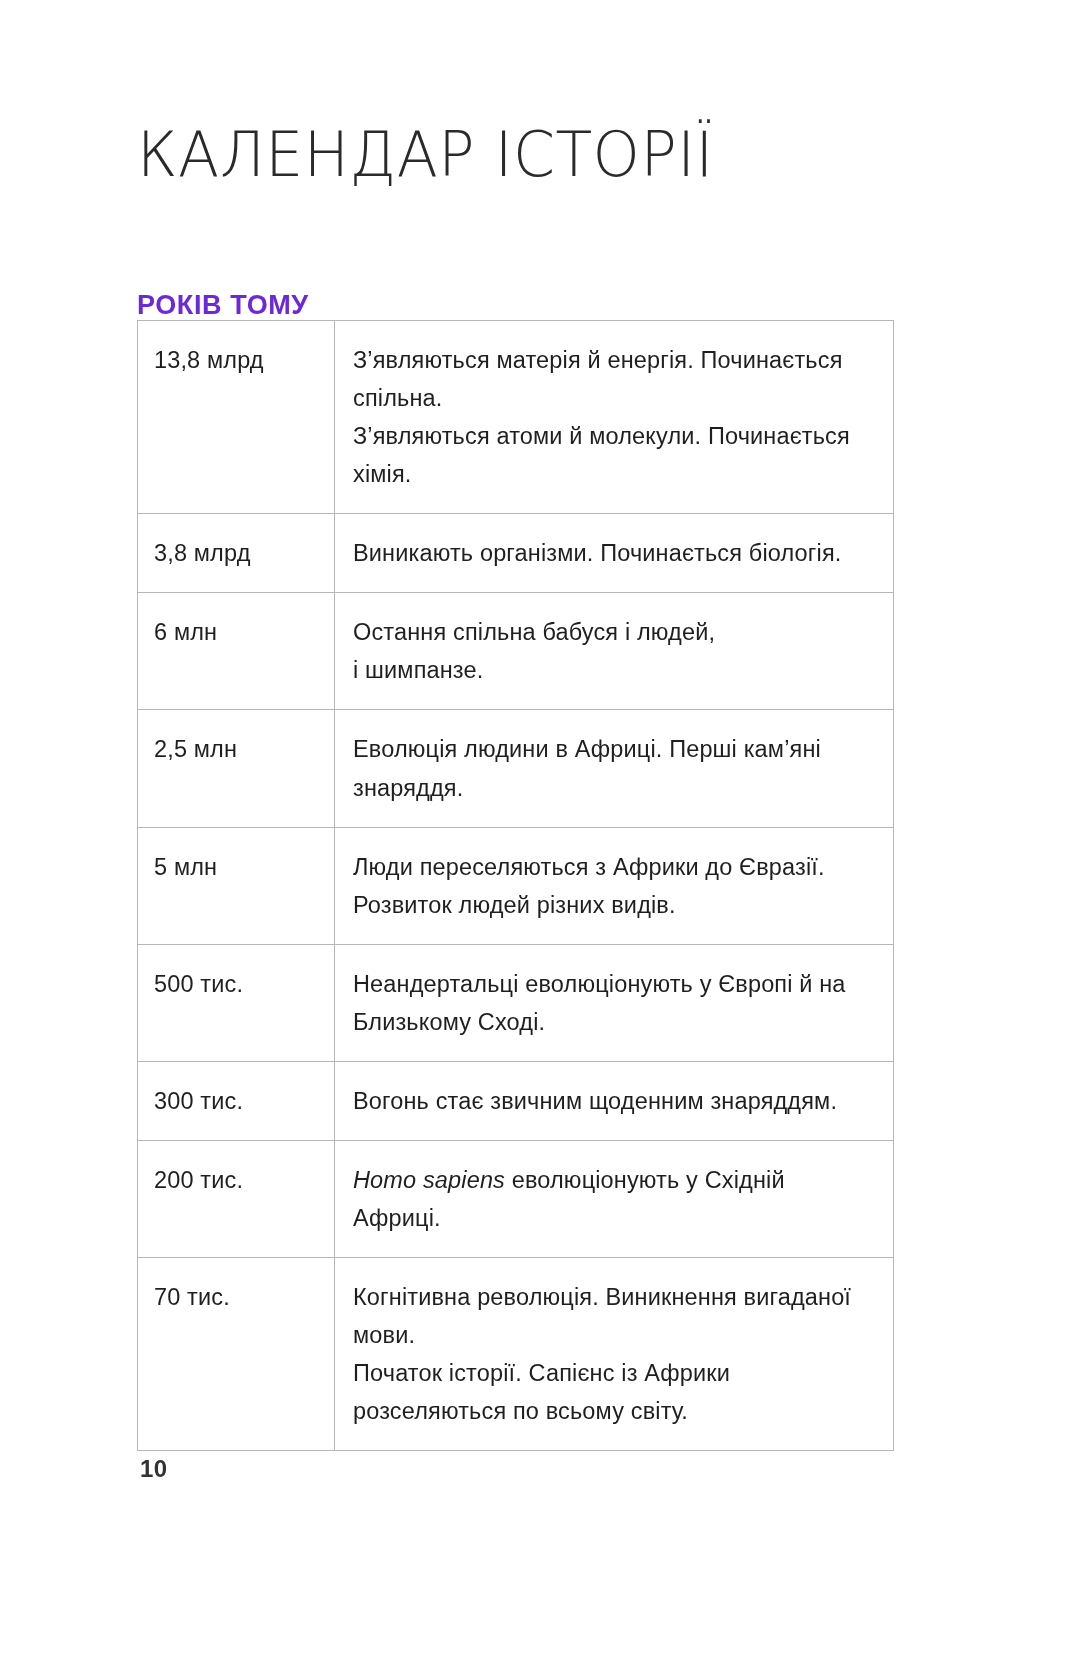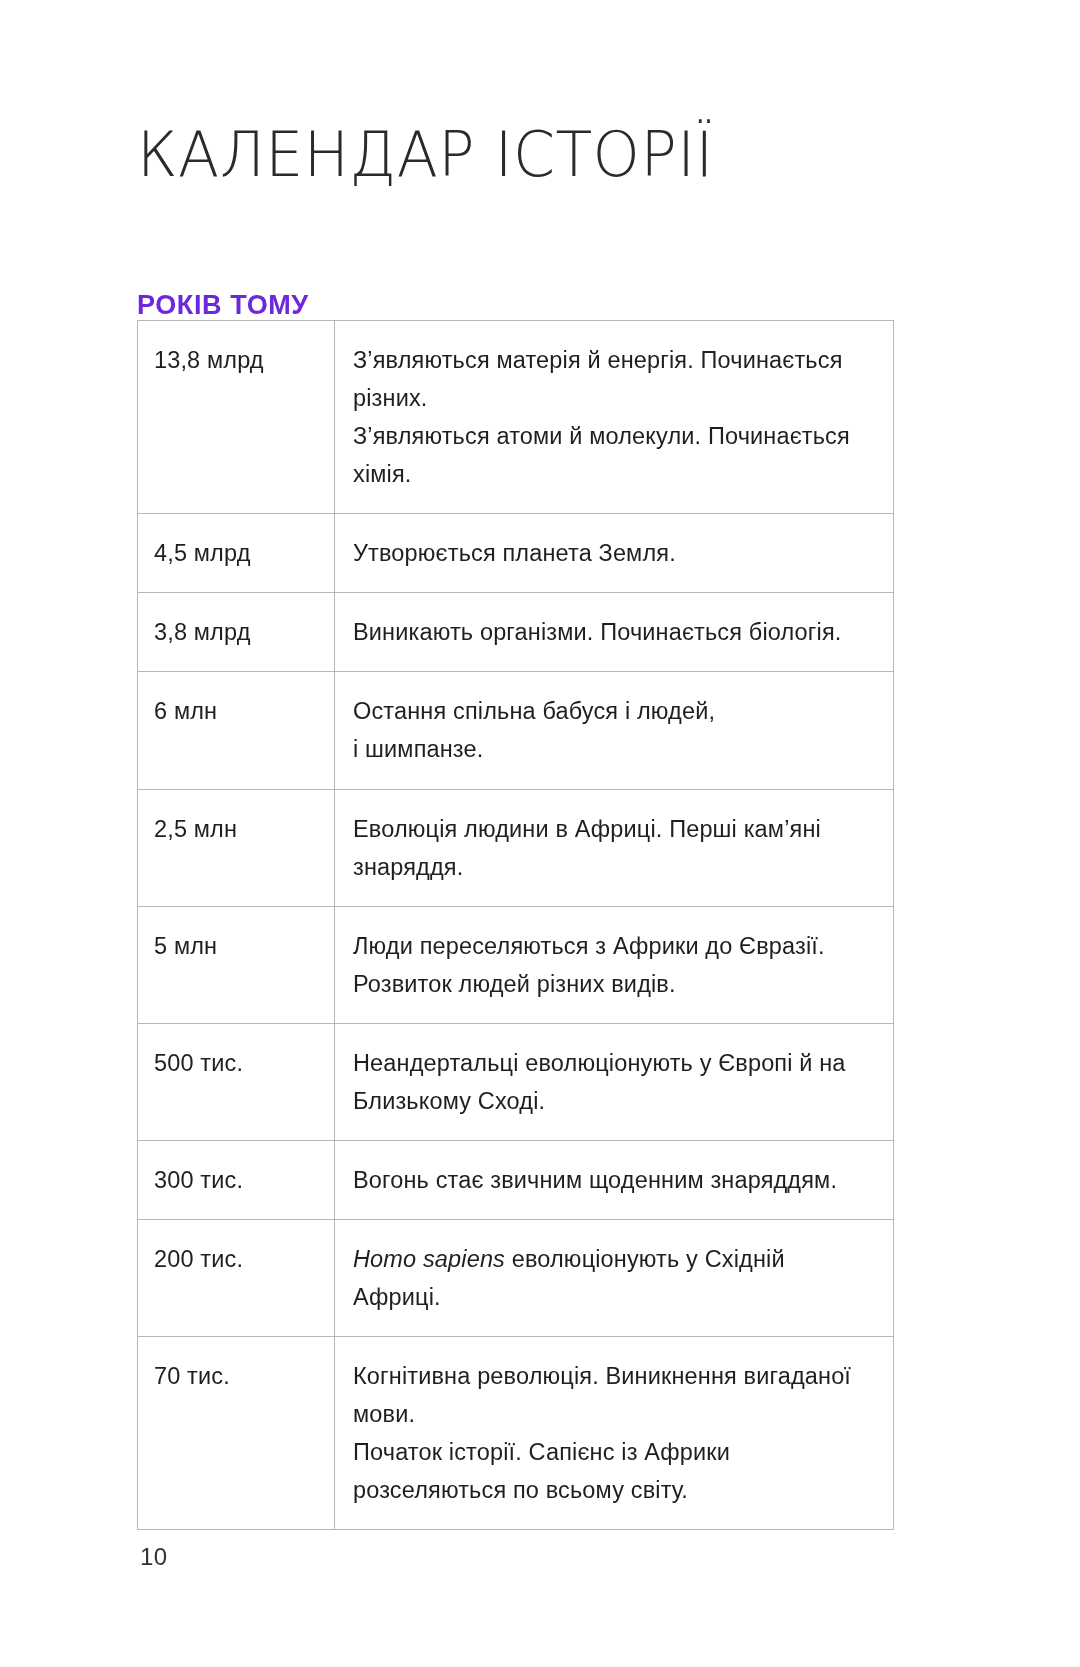--- a/index.html
+++ b/index.html
@@ -97,51 +97,45 @@
   }
   .cell-line em {
     font-style: italic;
     text-align: center;
   }
 
   
   .page-number {
     position: absolute;
     left: 140px;
-    top: 1543px;
+    top: 1455px;
     font-size: 24px;
-    font-weight: 400;
+    font-weight: 700;
     color: #333333;
     letter-spacing: 0.5px;
   }
 </style>
 </head>
 <body>
 
 <div class="page">
 
   <h1 class="page-title">КАЛЕНДАР ІСТОРІЇ</h1>
 
   <h2 class="section-heading">РОКІВ ТОМУ</h2>
 
   <table class="timeline-table">
     <tbody>
         <tr>
           <td class="col-when">13,8 млрд</td>
           <td class="col-what">
             <span class="cell-line">З’являються матерія й енергія. Починається</span>
-            <span class="cell-line">різних.</span>
+            <span class="cell-line">спільна.</span>
             <span class="cell-line">З’являються атоми й молекули. Починається</span>
             <span class="cell-line">хімія.</span>
-          </td>
-        </tr>
-        <tr>
-          <td class="col-when">4,5 млрд</td>
-          <td class="col-what">
-            <span class="cell-line">Утворюється планета Земля.</span>
           </td>
         </tr>
         <tr>
           <td class="col-when">3,8 млрд</td>
           <td class="col-what">
             <span class="cell-line">Виникають організми. Починається біологія.</span>
           </td>
         </tr>
         <tr>
           <td class="col-when">6 млн</td>

